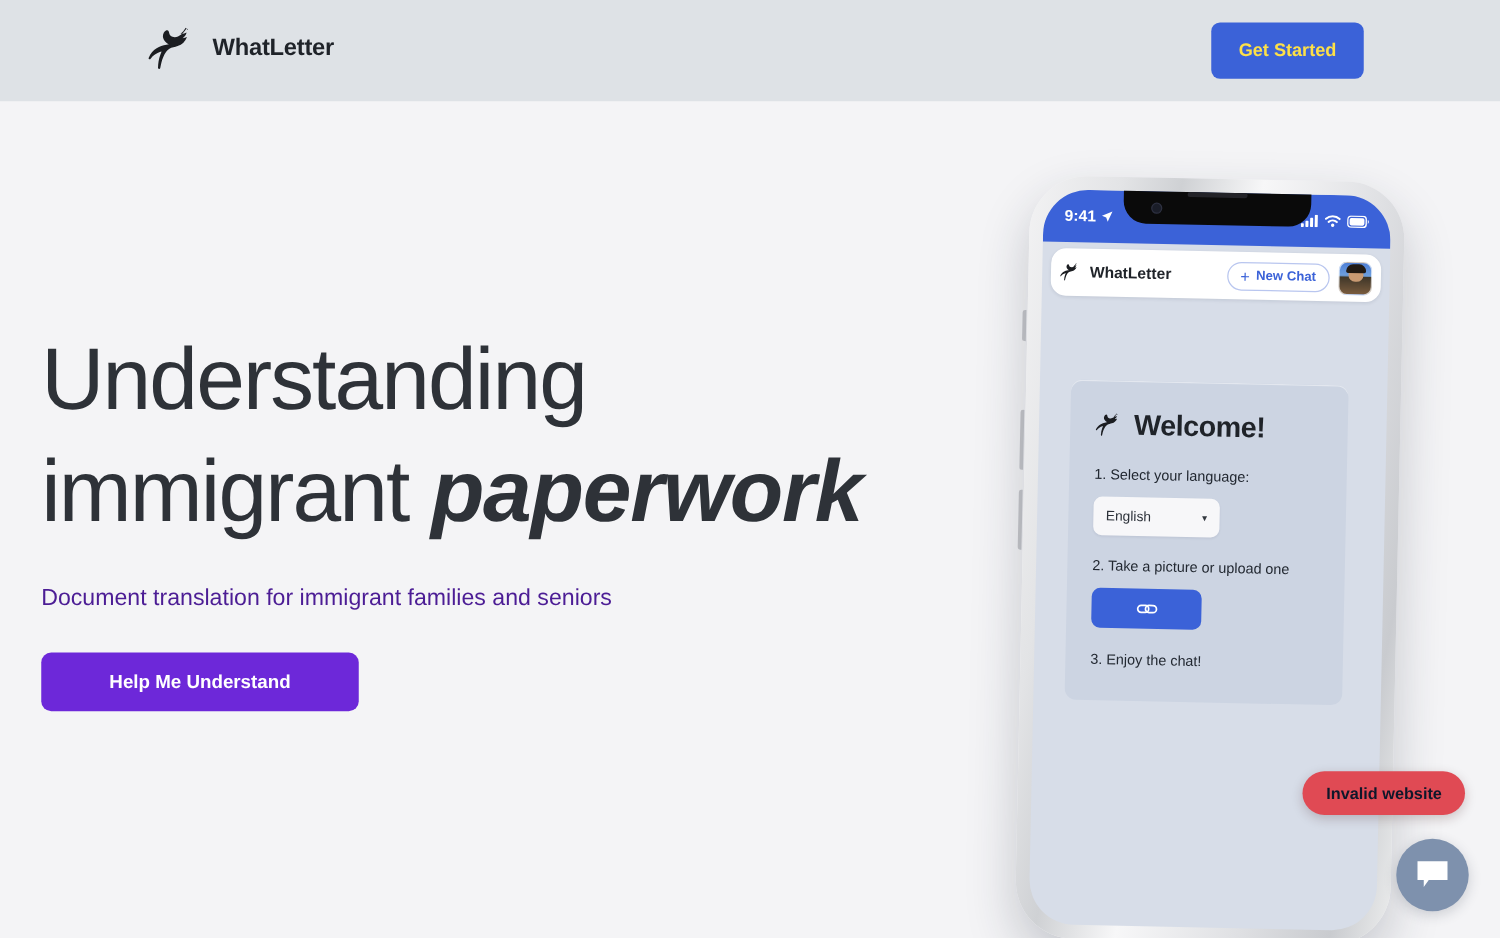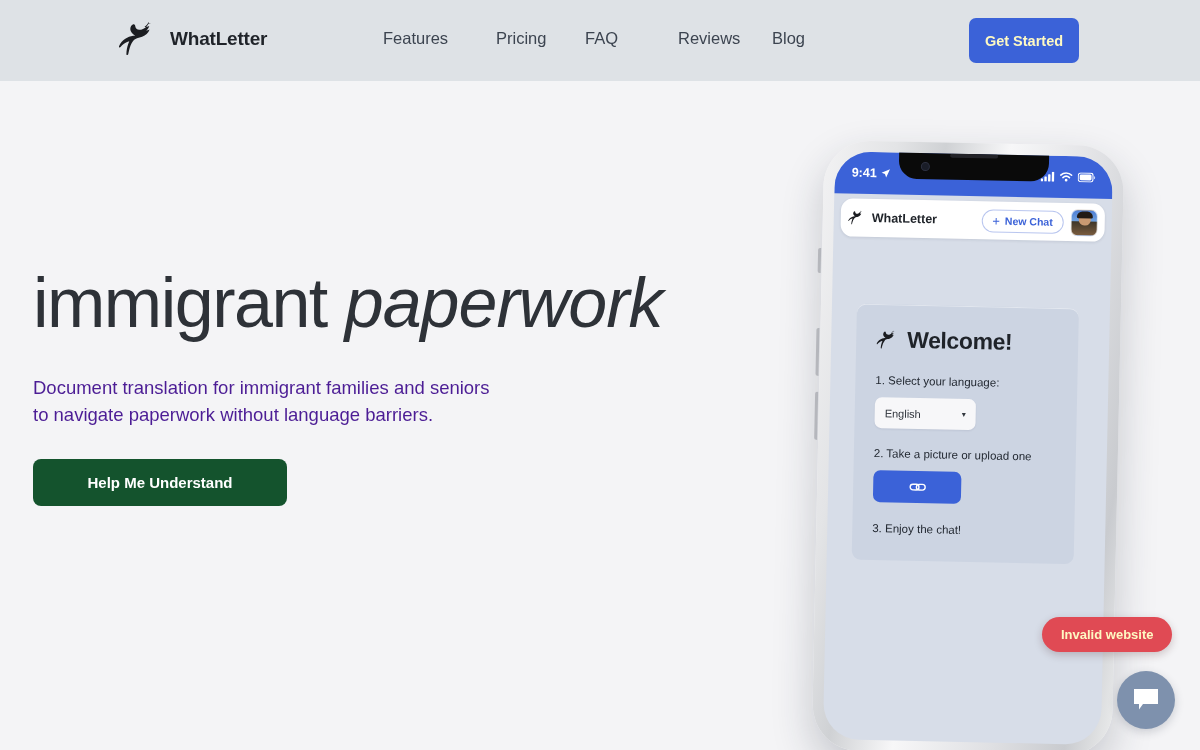--- a/index.html
+++ b/index.html
@@ -34,49 +34,49 @@
     color: #3c4450; font-size: 16.5px; text-decoration: none;
     display: block;
   }
   .nav-features { width: 113px; }
   .nav-pricing  { width: 89px; }
   .nav-faq      { width: 93px; }
   .nav-reviews  { width: 94px; }
   .nav-blog     { width: 40px; }
   .cta-header {
     position: absolute; left: 969px; top: 18px;
-    width: 110px; height: 45px;
-    background: #3b62d8; color: #fef9c3;
+    width: 122px; height: 45px;
+    background: #3b62d8; color: #fde047;
     border: none; border-radius: 7px;
     font-family: "Liberation Sans", sans-serif;
     font-size: 14.5px; font-weight: bold;
     cursor: pointer;
   }
 
   
   .hero { position: absolute; left: 33px; top: 81px; width: 720px; }
   .headline {
     margin-top: 177px;
     font-size: 70px; line-height: 90px;
     color: #2e3238; font-weight: 400;
     letter-spacing: -1.5px;
     white-space: nowrap;
   }
   .headline .em {
-    font-weight: 400; font-style: italic;
+    font-weight: 700; font-style: italic;
     letter-spacing: -1px;
   }
   .subhead {
     margin-top: 26px;
     font-size: 18.5px; line-height: 27px; color: #4c1d95;
   }
   .cta-main {
     margin-top: 31px;
     width: 254px; height: 47px;
-    background: #14532d; color: #fff;
+    background: #6d28d9; color: #fff;
     border: none; border-radius: 8px;
     font-family: "Liberation Sans", sans-serif;
     font-size: 15px; font-weight: bold;
     cursor: pointer;
   }
 
   
   .phone-wrap {
     position: absolute; left: 806px; top: 143px;
     width: 320px; height: 610px;
@@ -204,21 +204,21 @@
     border-radius: 2px 0 0 2px;
   }
   .side-silence { top: 108px; height: 25px; }
   .side-volup   { top: 188px; height: 48px; }
   .side-voldn   { top: 252px; height: 48px; }
 
   
   .invalid-badge {
     position: absolute; left: 1042px; top: 617px;
     height: 35px; padding: 0 19px;
-    background: #e04a54; color: #fef9c3;
+    background: #e04a54; color: #0f172a;
     border-radius: 18px;
     display: flex; align-items: center;
     font-size: 13px; font-weight: bold;
     box-shadow: 0 3px 9px rgba(60,20,25,.22);
   }
   .chat-widget {
     position: absolute; left: 1117px; top: 671px;
     width: 58px; height: 58px; border-radius: 50%;
     background: #7e91ad;
     display: flex; align-items: center; justify-content: center;
@@ -230,39 +230,32 @@
 <body>
 
 <header class="site-header">
   <div class="brand">
     <svg class="brand-logo" viewBox="0 0 40 38">
       <path fill="#1b1d21" d="M30.5 2.2c-1.1 2.1-2.4 3.6-4.1 4.7 1.9.1 3.4-.2 4.9-1-.5 1.9-1.6 3.4-3.2 4.6 1.3-.1 2.4-.4 3.5-1-1.3 3.6-3.9 6-7.5 7.3-1.1.4-2.2.7-3.4.9-2.4.4-4.2 1.5-5.6 3.4-2 2.7-3.2 5.8-4 9.1-.3 1.3-.6 2.7-.9 4.1-.1.5-.4.8-.9.8-.6 0-.9-.4-.9-.9.1-3.5.6-6.9 1.8-10.2.3-.9.7-1.8 1.1-2.8-.4.1-.7.2-1 .3-3.1 1.1-5.8 2.8-7.8 5.5-.3.4-.7.6-1.1.4-.5-.2-.6-.7-.4-1.2 1.3-3.2 3.4-5.7 6.3-7.5 2.4-1.5 5-2.4 7.8-2.9.7-.1 1.3-.2 2-.3-1.8-.9-3.2-2.1-4.1-3.9-.9-1.8-.9-3.6 0-5.4.4-.8 1-1.4 1.8-1.8 1-.5 1.8-.2 2.2.8.2.5.3 1 .4 1.5.3 1.5 1.2 2.4 2.6 2.8 1.5.4 3 .3 4.4-.3 2.3-.9 4.1-2.5 5.5-4.5.3-.4.6-.8.9-1.2.3-.4.7-.5 1.1-.3.4.2.5.6.4 1z"></path>
     </svg>
     <span class="brand-name">WhatLetter</span>
   </div>
 
-  <nav class="nav">
-    <a class="nav-features" href="#">Features</a>
-    <a class="nav-pricing" href="#">Pricing</a>
-    <a class="nav-faq" href="#">FAQ</a>
-    <a class="nav-reviews" href="#">Reviews</a>
-    <a class="nav-blog" href="#">Blog</a>
-  </nav>
 
   <button class="cta-header">Get Started</button>
 </header>
 
 <section class="hero">
   <h1 class="headline">
+    <div>Understanding</div>
     <div><span>immigrant </span><span class="em">paperwork</span></div>
   </h1>
 
   <p class="subhead">
     <span>Document translation for immigrant families and seniors</span><br>
-    <span>to navigate paperwork without language barriers.</span>
   </p>
 
   <button class="cta-main">Help Me Understand</button>
 </section>
 
 <div class="phone-wrap">
   <div class="side-btn side-silence"></div>
   <div class="side-btn side-volup"></div>
   <div class="side-btn side-voldn"></div>
 

